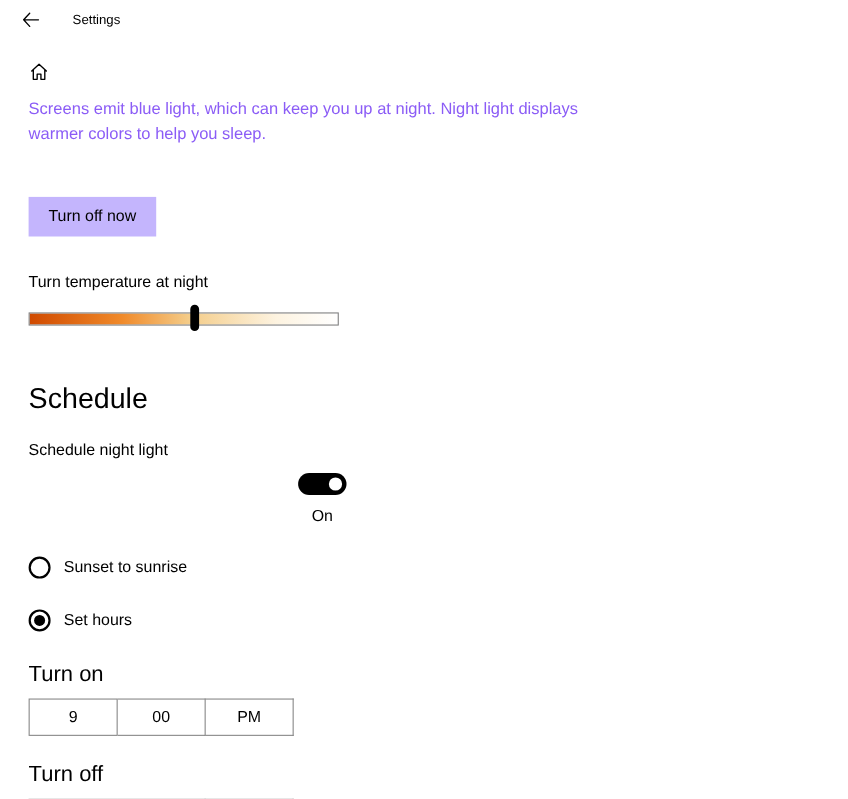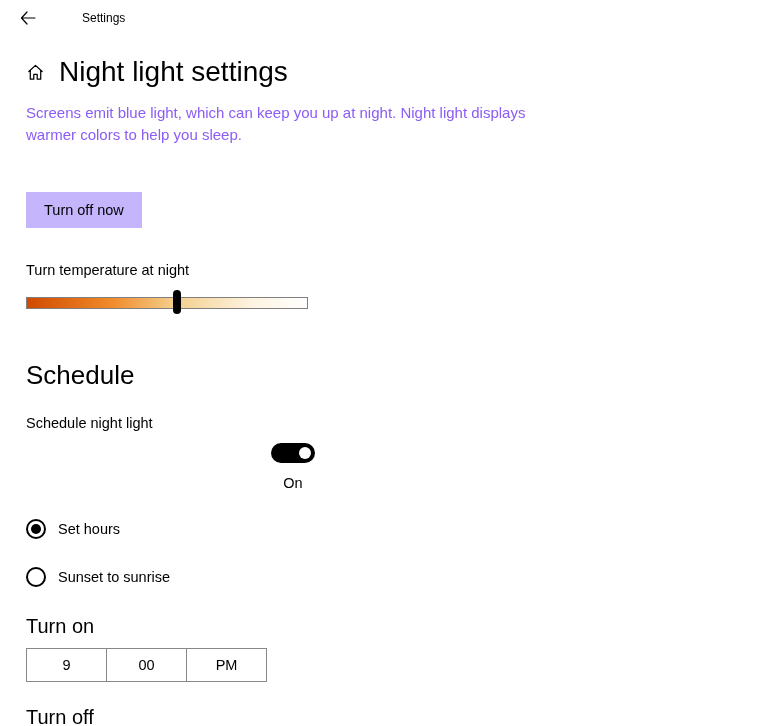--- a/index.html
+++ b/index.html
@@ -10,21 +10,21 @@
       width: 771px;
       height: 726px;
       overflow: hidden;
       font-size: 14px;
     }
     .titlebar {
       height: 36px;
       display: flex;
       align-items: center;
       padding-left: 18px;
-      gap: 44px;
+      gap: 28px;
     }
     .back-arrow {
       display: flex;
       align-items: center;
       justify-content: center;
       cursor: pointer;
       width: 20px;
       height: 20px;
     }
     .app-title {
@@ -197,21 +197,20 @@
   <span class="app-title">Settings</span>
 </div>
 
 <div class="content">
   <div class="header-row">
     <div class="home-icon">
       <svg width="19" height="19" viewBox="0 0 20 20">
           <path d="M3 9 L10 2.5 L17 9 M4.5 7.8 V17 H8.2 V12 H11.8 V17 H15.5 V7.8" stroke="#000" stroke-width="1.3" fill="none" stroke-linejoin="round" stroke-linecap="round"></path>
         </svg>
     </div>
-    <h1 class="page-title">Night light settings</h1>
   </div>
 
   <p class="description">Screens emit blue light, which can keep you up at night. Night light displays warmer colors to help you sleep.</p>
 
 
   <button class="btn">Turn off now</button>
 
   <p class="section-label">Turn temperature at night</p>
 
   <div class="slider-wrap">
@@ -224,29 +223,29 @@
   <p class="section-label">Schedule night light</p>
 
   <div class="toggle-row">
     <div class="toggle">
       <div class="toggle-knob"></div>
     </div>
     <span class="toggle-label">On</span>
   </div>
 
   <div class="radio-row">
+    <div class="radio"></div>
+    <span class="radio-text">Sunset to sunrise</span>
+  </div>
+
+  <div class="radio-row">
     <div class="radio">
       <div class="radio-dot"></div>
     </div>
     <span class="radio-text">Set hours</span>
-  </div>
-
-  <div class="radio-row">
-    <div class="radio"></div>
-    <span class="radio-text">Sunset to sunrise</span>
   </div>
 
   <div class="time-group">
     <p class="time-label">Turn on</p>
     <div class="time-picker">
       <div class="time-cell">9</div>
       <div class="time-cell">00</div>
       <div class="time-cell">PM</div>
     </div>
   </div>

